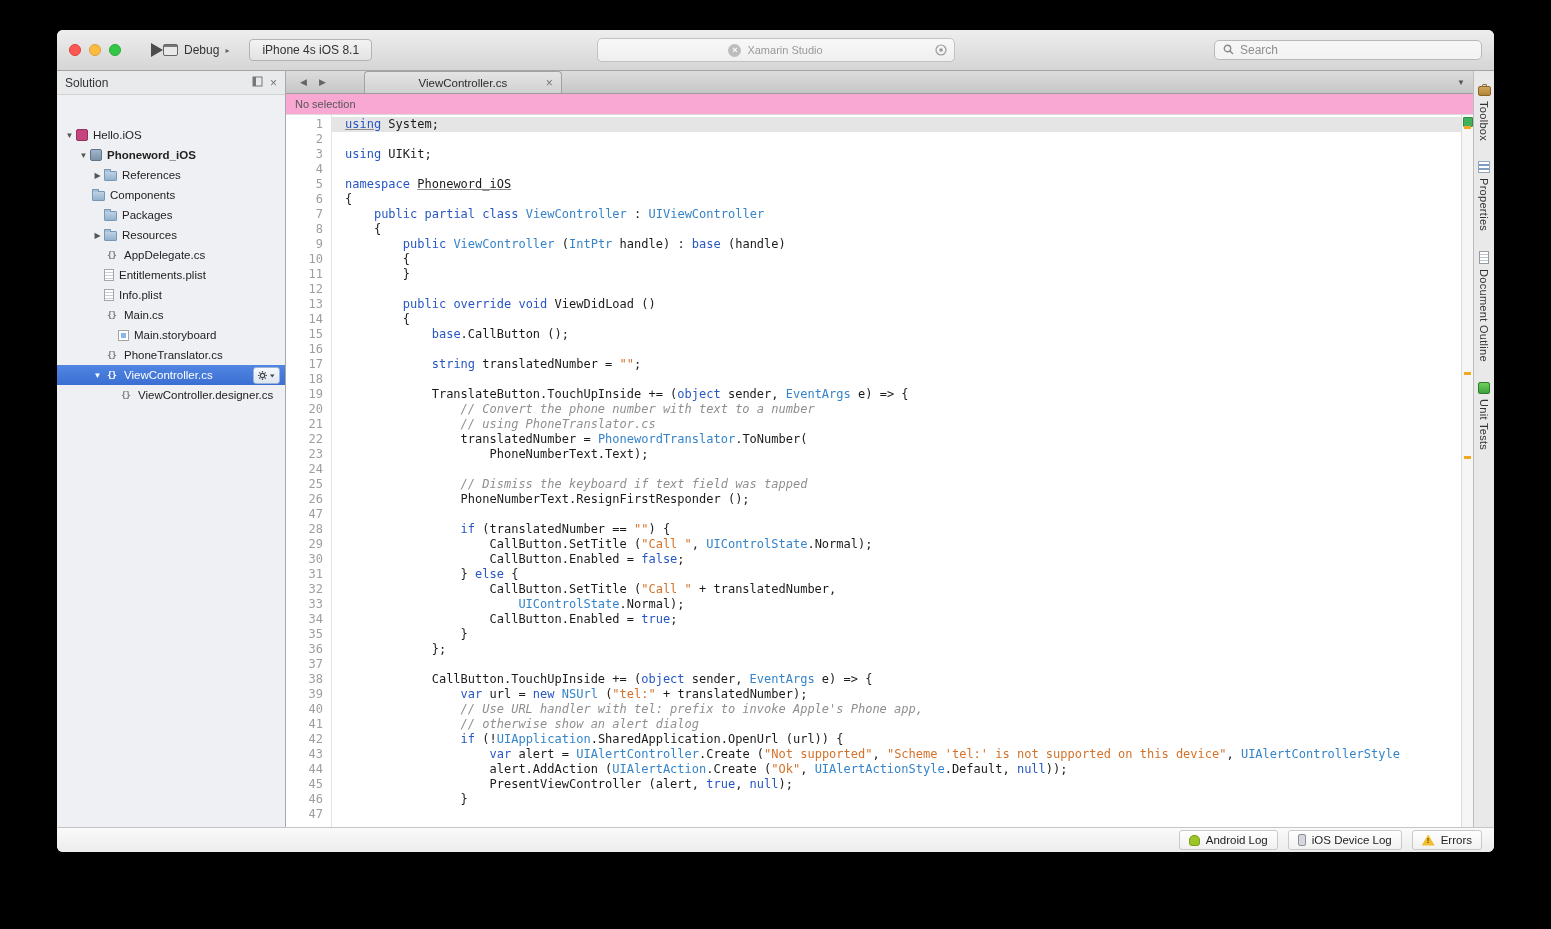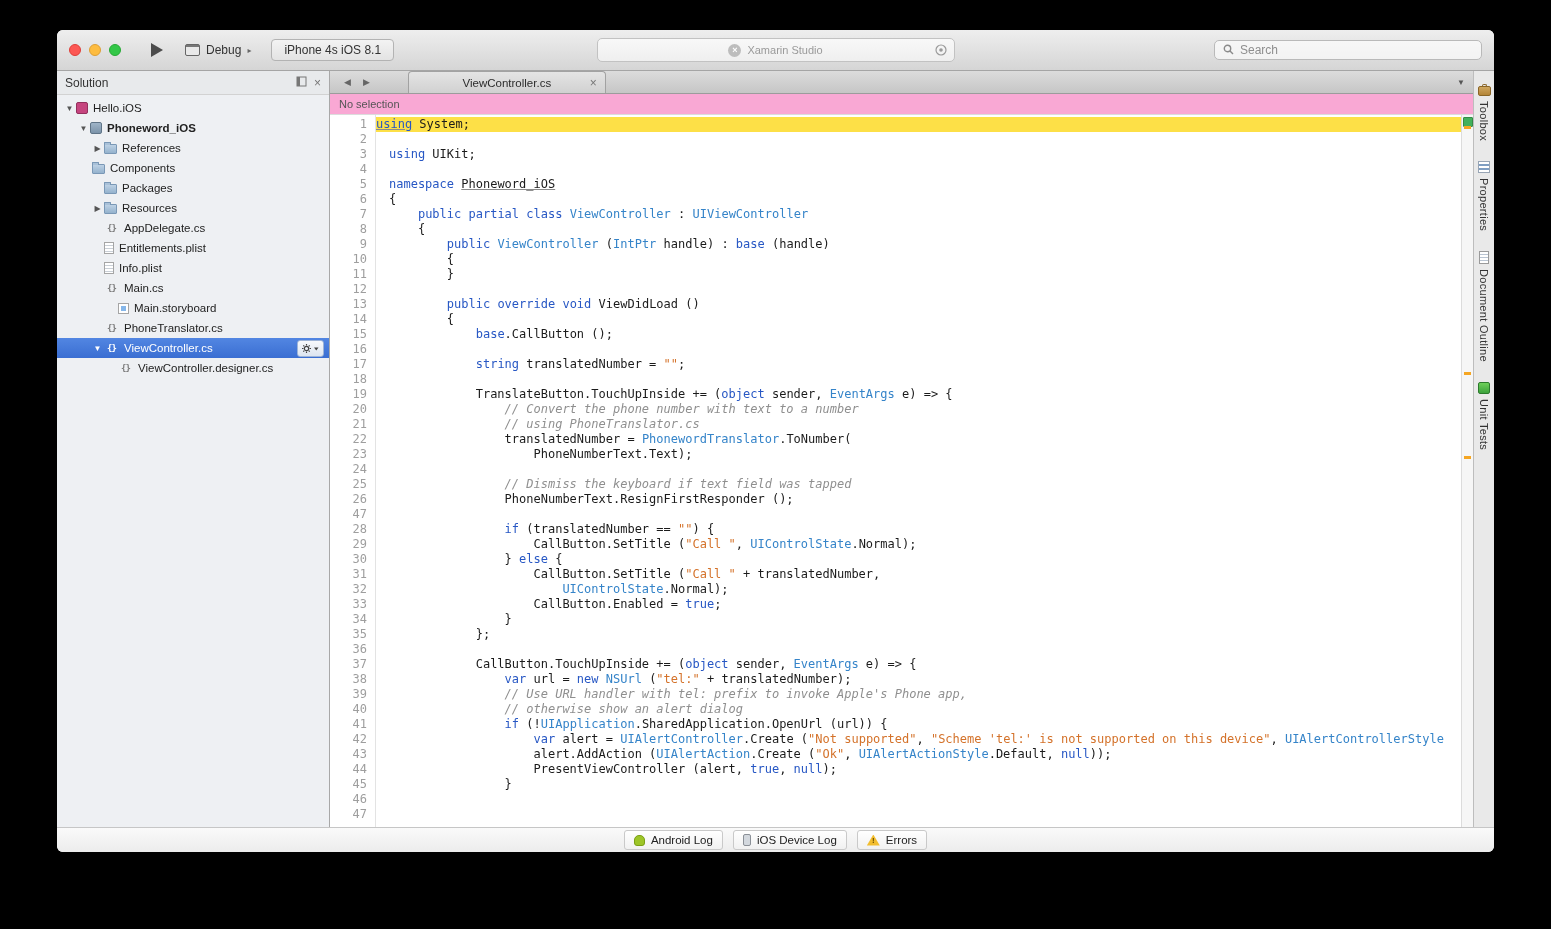--- a/index.html
+++ b/index.html
@@ -13,21 +13,21 @@
   .titlebar{position:relative;height:41px;flex:none;display:flex;align-items:center;
             background:linear-gradient(#eeeeee,#d5d5d5);border-bottom:1px solid #a5a5a5;
             padding:0 12px;box-sizing:border-box;}
   .traffic{display:flex;gap:8px;}
   .tl{width:12px;height:12px;border-radius:50%;display:inline-block;box-sizing:border-box;}
   .tl-red{background:#fc5753;border:1px solid #df3e38;}
   .tl-yellow{background:#fdbc40;border:1px solid #de9f34;}
   .tl-green{background:#33c748;border:1px solid #27aa35;}
   .run-btn{margin-left:30px;display:flex;align-items:center;cursor:default;}
   .play{width:0;height:0;border-left:12px solid #4c4c4c;border-top:7px solid transparent;border-bottom:7px solid transparent;}
-  .config-sel{margin-left:22px;display:flex;align-items:center;gap:6px;font-size:12px;color:#333;}
+  .config-sel{display:flex;align-items:center;gap:6px;font-size:12px;color:#333;}
   .cfg-icon{width:13px;height:10px;border:1px solid #666;border-radius:2px;
             background:linear-gradient(to bottom,#777 0,#777 2px,#e9e9e9 2px);}
   .cfg-chevron{font-size:8px;color:#666;}
   .device-sel{margin-left:20px;height:20px;border:1px solid #b3b3b3;border-radius:4px;padding:0 12px;
               display:flex;align-items:center;font-size:12px;color:#333;
               background:linear-gradient(#f3f3f3,#e3e3e3);}
   .status-pill{position:absolute;left:50%;top:50%;transform:translate(-50%,-50%);
                width:356px;height:22px;border:1px solid #c2c2c2;border-radius:5px;
                background:linear-gradient(#f8f8f8,#efefef);display:flex;align-items:center;
                justify-content:center;gap:6px;}
@@ -37,22 +37,22 @@
   .target{position:absolute;right:7px;top:50%;transform:translateY(-50%);width:12px;height:12px;display:flex;}
   .search-field{margin-left:auto;width:268px;height:20px;border:1px solid #b9b9b9;border-radius:5px;
                 background:rgba(255,255,255,.65);display:flex;align-items:center;gap:6px;
                 padding:0 8px;box-sizing:border-box;}
   .search-ph{font-size:12px;color:#8e8e8e;}
 
   
   .body{flex:1;display:flex;min-height:0;}
 
   
-  .pad{width:273px;flex:none;display:flex;flex-direction:column;background:#eef0f3;
-       border-right:1px solid #a8a8a8;box-sizing:border-box;}
+  .pad{width:229px;flex:none;display:flex;flex-direction:column;background:#eef0f3;
+       border-right:1px solid #a8a8a8;box-sizing:border-box;gap:27px;}
   .pad-header{height:23px;flex:none;display:flex;align-items:center;padding:0 8px;
               background:#e8eaec;border-bottom:1px solid #d2d2d2;font-size:12px;color:#333;}
   .pad-hicons{margin-left:auto;display:flex;align-items:center;gap:7px;}
   .pad-close{font-size:12px;color:#777;line-height:1;}
   .tree{flex:1;overflow:hidden;padding-top:3px;}
   .trow{height:20px;display:flex;align-items:center;cursor:default;}
   .trow.sel{background:linear-gradient(#5286e2,#3a6ed2);}
   .disc{width:13px;flex:none;font-size:8px;color:#555;text-align:center;}
   .trow.sel .disc{color:#fff;}
   .tlabel{font-size:11.5px;color:#222;white-space:nowrap;}
@@ -94,21 +94,21 @@
               font-size:11px;color:#555;display:flex;align-items:center;padding-left:9px;}
 
   .code-area{position:relative;flex:1;display:flex;overflow:hidden;background:#fff;}
   .gutter{width:46px;flex:none;padding:2px 8px 0 0;box-sizing:border-box;text-align:right;
           font:12px/15px "DejaVu Sans Mono",monospace;color:#9e9e9e;background:#fff;
           border-right:1px solid #e3e3e3;}
   .num{height:15px;}
   .codepane{flex:1;padding:2px 12px 0 13px;font:12px/15px "DejaVu Sans Mono",monospace;
             color:#1b1b1b;overflow:hidden;}
   .cline{height:15px;white-space:pre;}
-  .cline.hl{background:#fde047;margin-left:-13px;}
+  .cline.hl{background:#e5e5e5;margin-left:-13px;padding-left:13px;}
   .k{color:#2757c4;}
   .t{color:#3584c9;}
   .s{color:#d4722a;}
   .c{color:#8f8f8f;font-style:italic;}
   .u{text-decoration:underline;text-decoration-color:#8b8b8b;}
 
   .markerstrip{position:absolute;top:0;right:0;bottom:0;width:11px;background:#f6f6f6;
                border-left:1px solid #dcdcdc;}
   .statussq{position:absolute;top:2px;left:1px;width:8px;height:8px;background:#43b05c;
             border:1px solid #358a47;border-radius:1px;}
@@ -126,21 +126,21 @@
                border:1px solid #8a6526;border-bottom:none;border-radius:2px 2px 0 0;}
   .dic-properties{width:12px;height:12px;border:1px solid #98a5b5;
                background:repeating-linear-gradient(to bottom,#fff 0 2px,#7f9ec2 2px 4px);}
   .dic-outline{width:10px;height:13px;border:1px solid #9a9a9a;background-color:#fff;
                background-image:repeating-linear-gradient(to bottom,transparent 0 2px,#b9c4d2 2px 3px);}
   .dic-unittests{width:12px;height:12px;border-radius:2px;background:linear-gradient(#6ecf5a,#3da23c);
                border:1px solid #2c7a2c;}
 
   
   .bottombar{height:25px;flex:none;background:linear-gradient(#fafafa,#ececec);
-             border-top:1px solid #c6c6c6;display:flex;align-items:center;justify-content:center;
+             border-top:1px solid #c6c6c6;display:flex;align-items:center;justify-content:flex-end;
              padding:0 12px;gap:10px;box-sizing:border-box;}
   .bb-btn{display:inline-flex;align-items:center;gap:6px;height:18px;padding:0 9px;
           border:1px solid #c9c9c9;border-radius:3px;background:linear-gradient(#ffffff,#f1f1f1);
           font-size:11.5px;color:#222;cursor:default;}
   .bb-ic{display:inline-flex;}
   .bic-android{width:11px;height:11px;background:#9dc528;border:1px solid #7ba015;
                border-radius:5px 5px 3px 3px;box-sizing:border-box;}
   .bic-ios-device{width:8px;height:12px;background:#d3d8de;border:1px solid #8b9097;
                border-radius:2px;box-sizing:border-box;}
   .bic-errors{width:13px;height:11px;background:#f2bd2e;clip-path:polygon(50% 0,100% 100%,0 100%);
@@ -374,20 +374,21 @@
               <div class="cline"><span class="p">                </span><span class="c">// Convert the phone number with text to a number</span></div>
               <div class="cline"><span class="p">                </span><span class="c">// using PhoneTranslator.cs</span></div>
               <div class="cline"><span class="p">                translatedNumber = </span><span class="t">PhonewordTranslator</span><span class="p">.ToNumber(</span></div>
               <div class="cline"><span class="p">                    PhoneNumberText.Text);</span></div>
               <div class="cline"></div>
               <div class="cline"><span class="p">                </span><span class="c">// Dismiss the keyboard if text field was tapped</span></div>
               <div class="cline"><span class="p">                PhoneNumberText.ResignFirstResponder ();</span></div>
               <div class="cline"></div>
               <div class="cline"><span class="p">                </span><span class="k">if</span><span class="p"> (translatedNumber == </span><span class="s">""</span><span class="p">) {</span></div>
               <div class="cline"><span class="p">                    CallButton.SetTitle (</span><span class="s">"Call "</span><span class="p">, </span><span class="t">UIControlState</span><span class="p">.Normal);</span></div>
+              <div class="cline"><span class="p">                    CallButton.Enabled = </span><span class="k">false</span><span class="p">;</span></div>
               <div class="cline"><span class="p">                } </span><span class="k">else</span><span class="p"> {</span></div>
               <div class="cline"><span class="p">                    CallButton.SetTitle (</span><span class="s">"Call "</span><span class="p"> + translatedNumber,</span></div>
               <div class="cline"><span class="p">                        </span><span class="t">UIControlState</span><span class="p">.Normal);</span></div>
               <div class="cline"><span class="p">                    CallButton.Enabled = </span><span class="k">true</span><span class="p">;</span></div>
               <div class="cline"><span class="p">                }</span></div>
               <div class="cline"><span class="p">            };</span></div>
               <div class="cline"></div>
               <div class="cline"><span class="p">            CallButton.TouchUpInside += (</span><span class="k">object</span><span class="p"> sender, </span><span class="t">EventArgs</span><span class="p"> e) =&gt; {</span></div>
               <div class="cline"><span class="p">                </span><span class="k">var</span><span class="p"> url = </span><span class="k">new</span><span class="p"> </span><span class="t">NSUrl</span><span class="p"> (</span><span class="s">"tel:"</span><span class="p"> + translatedNumber);</span></div>
               <div class="cline"><span class="p">                </span><span class="c">// Use URL handler with tel: prefix to invoke Apple's Phone app,</span></div>

